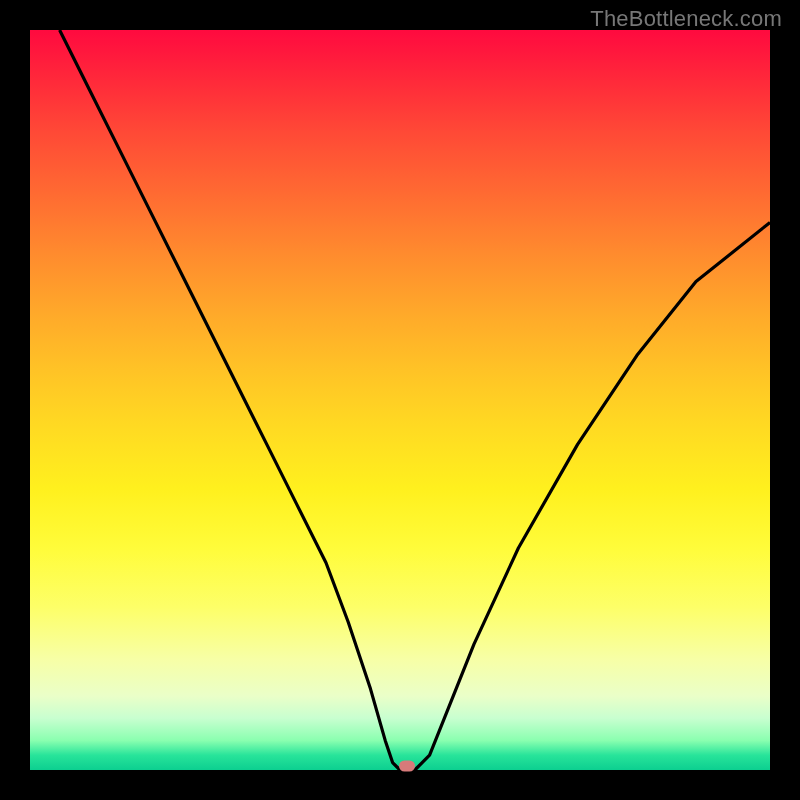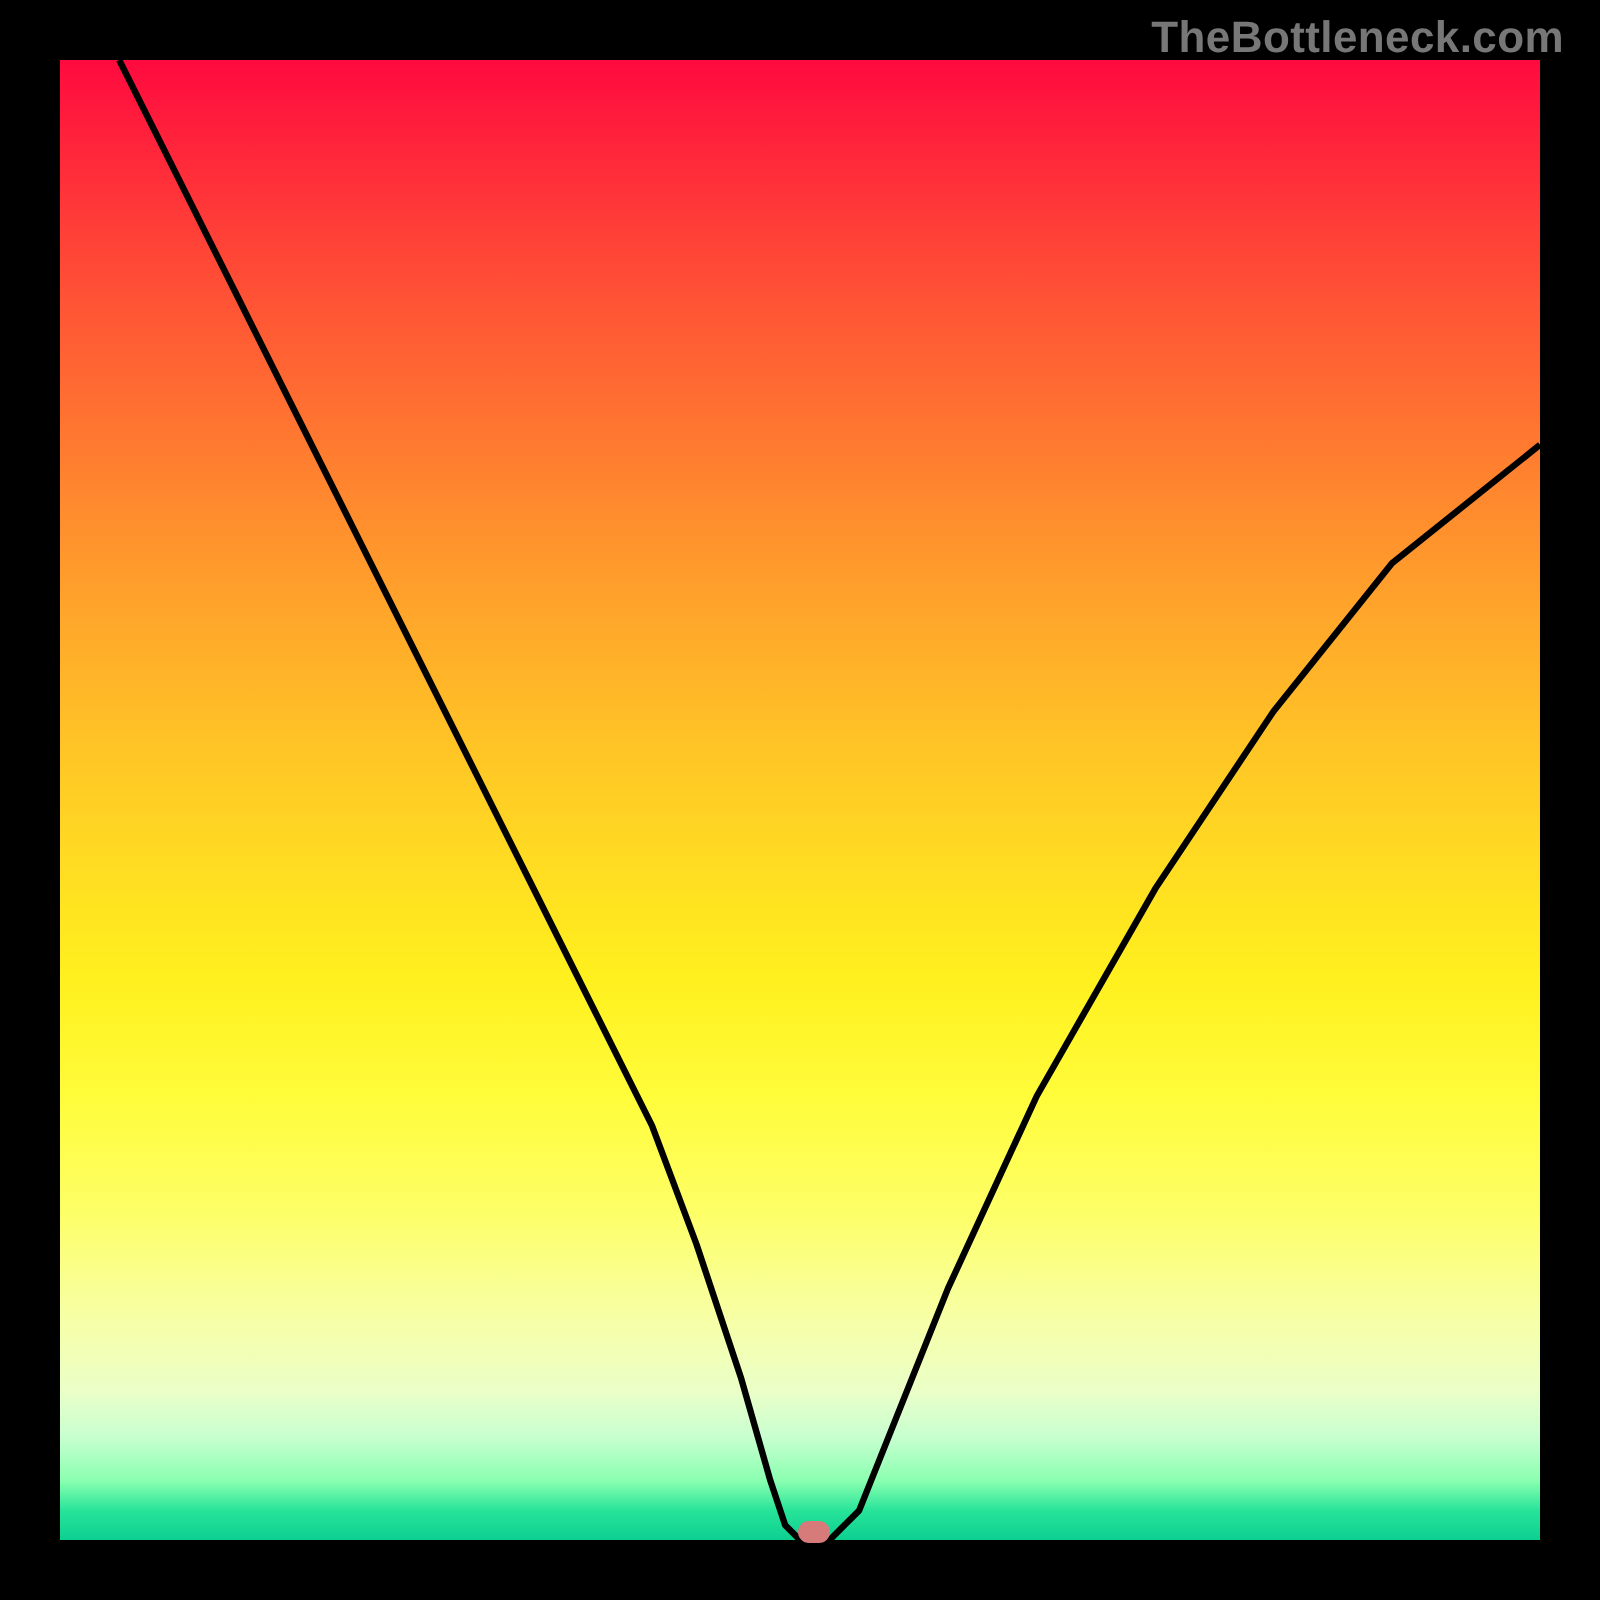--- a/index.html
+++ b/index.html
@@ -41,21 +41,21 @@
       #8affb0 96%,
       #28e49a 98%,
       #0ccf90 100%);
   }
   .watermark {
     position: absolute;
     top: 6px;
     right: 18px;
     color: #777;
     font-size: 22px;
-    font-weight: 700;
+    font-weight: 400;
     letter-spacing: 0.2px;
     user-select: none;
   }
   svg.curve {
     position: absolute;
     left: 0;
     top: 0;
     width: 740px;
     height: 740px;
     overflow: visible;

